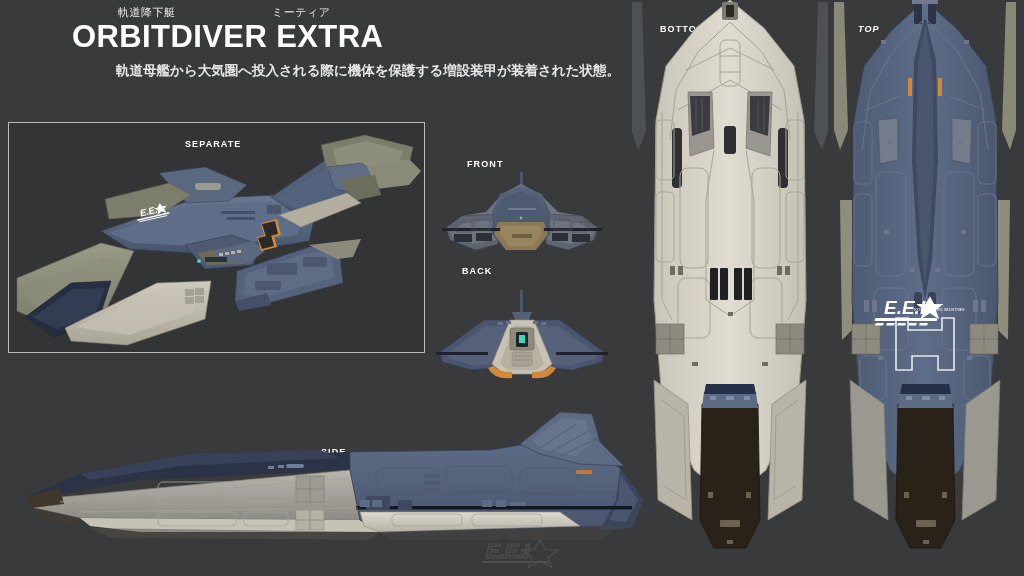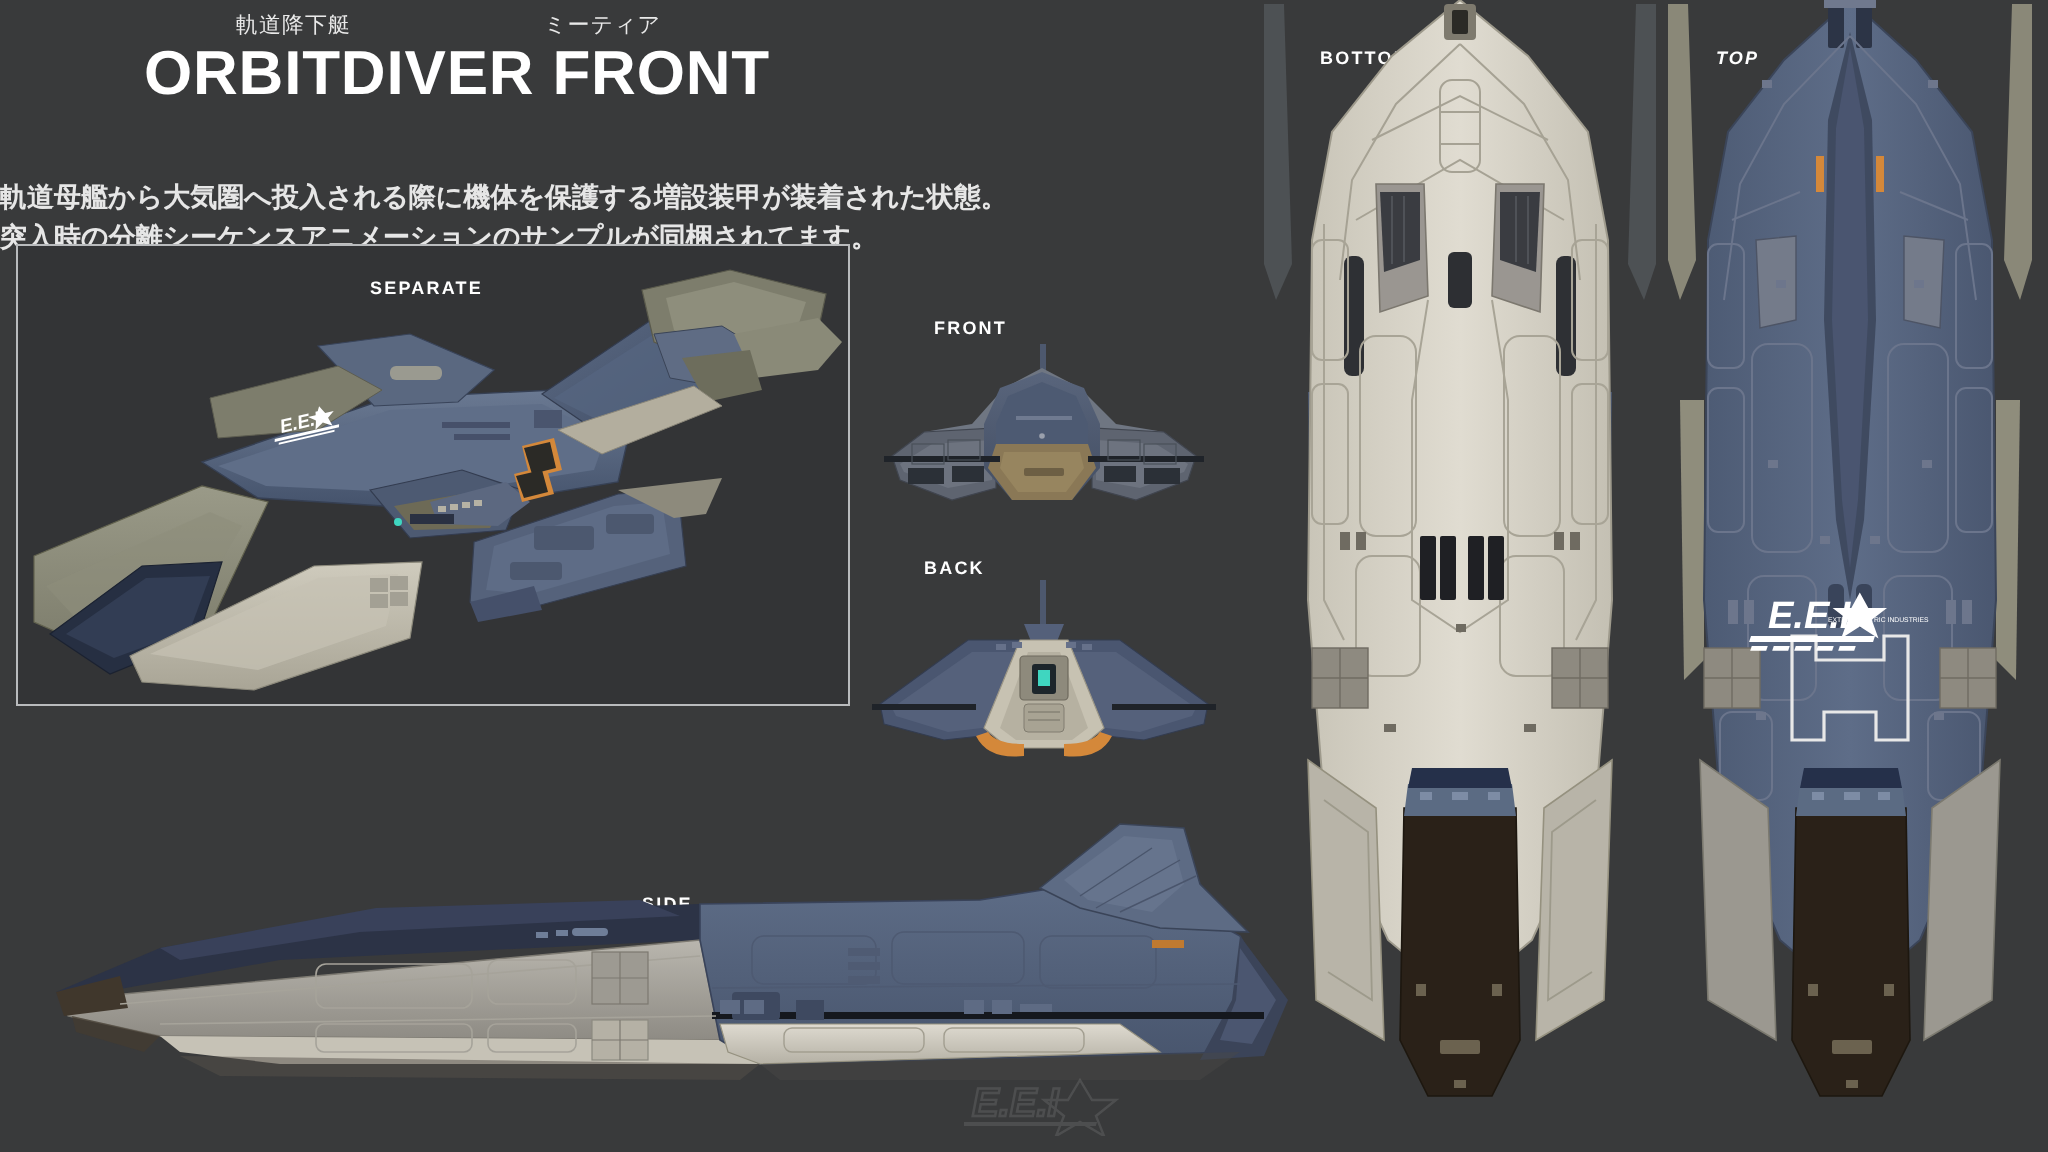--- a/index.html
+++ b/index.html
@@ -19,22 +19,22 @@
   .ruby.a{left:118px;top:0;}
   .ruby.b{left:272px;top:0;text-align:center;}
   .title{
     position:absolute;left:72px;top:19px;
     font-size:31px;line-height:36px;font-weight:bold;color:#ffffff;
     letter-spacing:.4px;white-space:nowrap;
     font-family:"Liberation Sans",sans-serif;
   }
   .desc{
     position:absolute;left:0;top:60px;width:620px;
-    text-align:left;font-size:13.5px;line-height:20px;color:#e6e6e6;
-    font-family:"DejaVu Sans",sans-serif;font-weight:bold;margin-top:29px;
+    text-align:right;font-size:13.5px;line-height:20px;color:#e6e6e6;
+    font-family:"DejaVu Sans",sans-serif;font-weight:bold;
   }
   .desc div{white-space:nowrap;}
 
   
   .vlabel{
     position:absolute;font-size:9px;font-weight:bold;color:#ffffff;
     letter-spacing:1.1px;white-space:nowrap;
     font-family:"Liberation Sans",sans-serif;
   }
 
@@ -67,24 +67,23 @@
 </head>
 <body>
 
 <div class="stage">
 
   <div class="header">
     <div class="ruby-row">
       <span class="ruby a">軌道降下艇</span>
       <span class="ruby b">ミーティア</span>
     </div>
-    <div class="title">ORBITDIVER FRONT</div>
+    <div class="title">ORBITDIVER EXTRA</div>
     <div class="desc">
       <div>軌道母艦から大気圏へ投入される際に機体を保護する増設装甲が装着された状態。</div>
-      <div>突入時の分離シーケンスアニメーションのサンプルが同梱されてます。</div>
     </div>
   </div>
 
   <div class="sep-panel">
     <div class="sep-inner">
       <svg width="415" height="229" viewBox="0 0 415 229">
         <defs>
           <linearGradient id="gBlue" x1="0" y1="0" x2="0" y2="1">
             <stop offset="0" stop-color="#6a7992"></stop>
               <stop offset="1" stop-color="#44526b"></stop>
@@ -231,21 +230,21 @@
           <rect x="44" y="61" width="16" height="8"></rect>
         <rect x="120" y="61" width="16" height="8"></rect>
           <rect x="140" y="62" width="18" height="8"></rect>
       </g>
       <rect x="76" y="36" width="28" height="2" fill="#6f7a90"></rect>
       <circle cx="89" cy="46" r="1.4" fill="#9aa0ac"></circle>
       <rect x="80" y="62" width="20" height="4" rx="1" fill="#6d5f44"></rect>
     </svg>
   </div>
 
-  <span class="vlabel" style="left:462px;top:279px;">BACK</span>
+  <span class="vlabel" style="left:462px;top:266px;">BACK</span>
   <div class="part" style="left:432px;top:290px;">
     <svg width="180" height="92" viewBox="0 0 180 92">
 
       <rect x="88" y="0" width="3" height="22" fill="#4d586e"></rect>
       <polygon points="80,22 100,22 96,32 84,32" fill="#54607a"></polygon>
 
       <polygon points="8,62 52,30 78,30 78,76 40,80 10,72" fill="#4a5670" stroke="#333c50" stroke-width=".6"></polygon>
       <polygon points="172,62 128,30 102,30 102,76 140,80 170,72" fill="#4a5670" stroke="#333c50" stroke-width=".6"></polygon>
       <polygon points="14,64 54,36 76,36 76,72 42,76 16,68" fill="#55617b"></polygon>
       <polygon points="166,64 126,36 104,36 104,72 138,76 164,68" fill="#55617b"></polygon>

